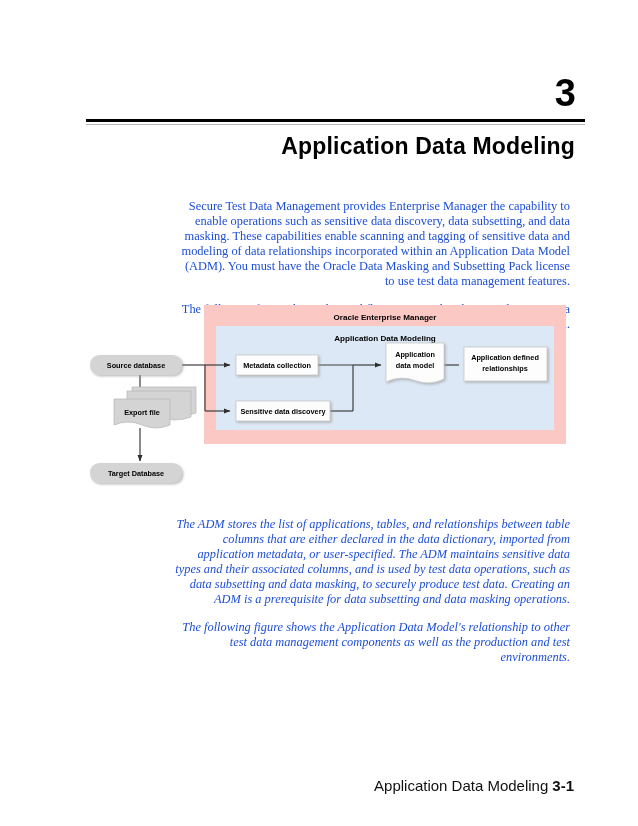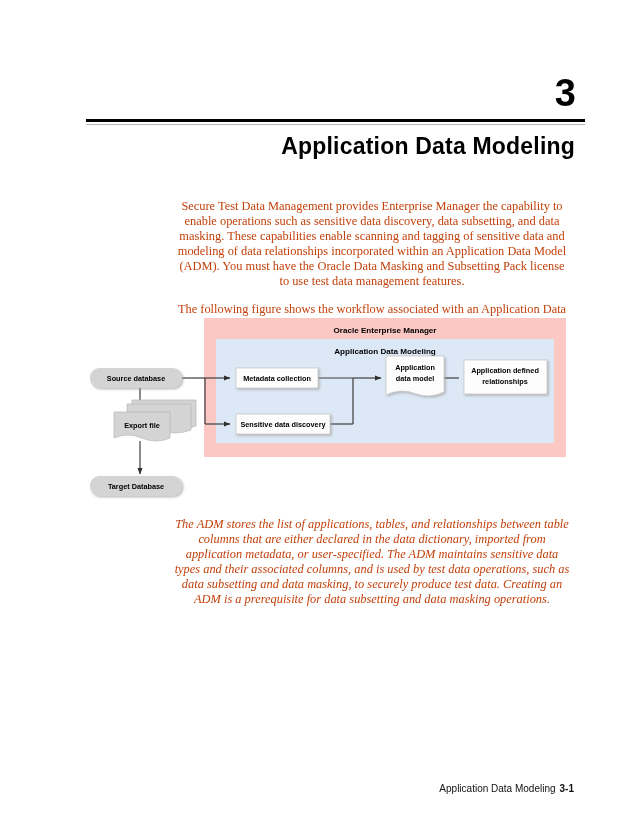--- a/index.html
+++ b/index.html
@@ -65,22 +65,22 @@
   .body-col {
     position: absolute;
     left: 174px;
     width: 396px;
   }
   p.body {
     margin: 0 0 12px 0;
     font-family: "Liberation Serif", serif;
     font-size: 12.4px;
     line-height: 15.1px;
-    text-align: center;
-    color: #c2410c;
+    text-align: right;
+    color: #1d4ed8;
   }
   #para-block-1 { top: 199px; }
   #para-block-2 { top: 517px; font-style: italic; }
 
   
   .figure-caption {
     position: absolute;
     left: 64px;
     top: 303px;
     font-family: "Liberation Sans", sans-serif;
@@ -89,21 +89,21 @@
     font-size: 10.5px;
     letter-spacing: 0.1px;
     color: #000;
   }
   .figure-caption .fc-num { margin-right: 12px; }
 
   
   .figure {
     position: absolute;
     left: 64px;
-    top: 316px;
+    top: 303px;
     width: 510px;
     height: 190px;
   }
   .diagram-svg { display: block; }
   .dgm-label {
     font-family: "Liberation Sans", sans-serif;
     font-size: 7.3px;
     font-weight: bold;
     fill: #000000;
   }
@@ -113,21 +113,21 @@
     font-weight: bold;
     fill: #000000;
   }
 
   
   .footer {
     position: absolute;
     right: 64px;
     bottom: 32px;
     font-family: "Liberation Sans", sans-serif;
-    font-size: 10px;
+    font-size: 15px;
     color: #111;
   }
   .footer .pg { font-weight: bold; margin-left: 4px; }
 </style>
 </head>
 <body>
 
 <div class="page">
 
   <div class="chapter-number">3</div>
@@ -215,19 +215,20 @@
       <g>
         <rect x="400" y="44" width="83" height="34" fill="#FDFDFD" stroke="#c9c9c9" stroke-width="0.8" filter="url(#softshadow)"></rect>
         <text class="dgm-label" x="441" y="57" text-anchor="middle">Application defined</text>
         <text class="dgm-label" x="441" y="68" text-anchor="middle">relationships</text>
       </g>
     </svg>
   </div>
 
   <div class="body-col" id="para-block-2">
     <p class="body">The ADM stores the list of applications, tables, and relationships between table columns that are either declared in the data dictionary, imported from application metadata, or user-specified. The ADM maintains sensitive data types and their associated columns, and is used by test data operations, such as data subsetting and data masking, to securely produce test data. Creating an ADM is a prerequisite for data subsetting and data masking operations.</p>
+    <p class="body">The following figure shows the Application Data Model's relationship to other test data management components as well as the production and test environments.</p>
   </div>
 
   <div class="footer">
     <span>Application Data Modeling</span><span class="pg">3-1</span>
   </div>
 
 </div>
 
 </body></html>

